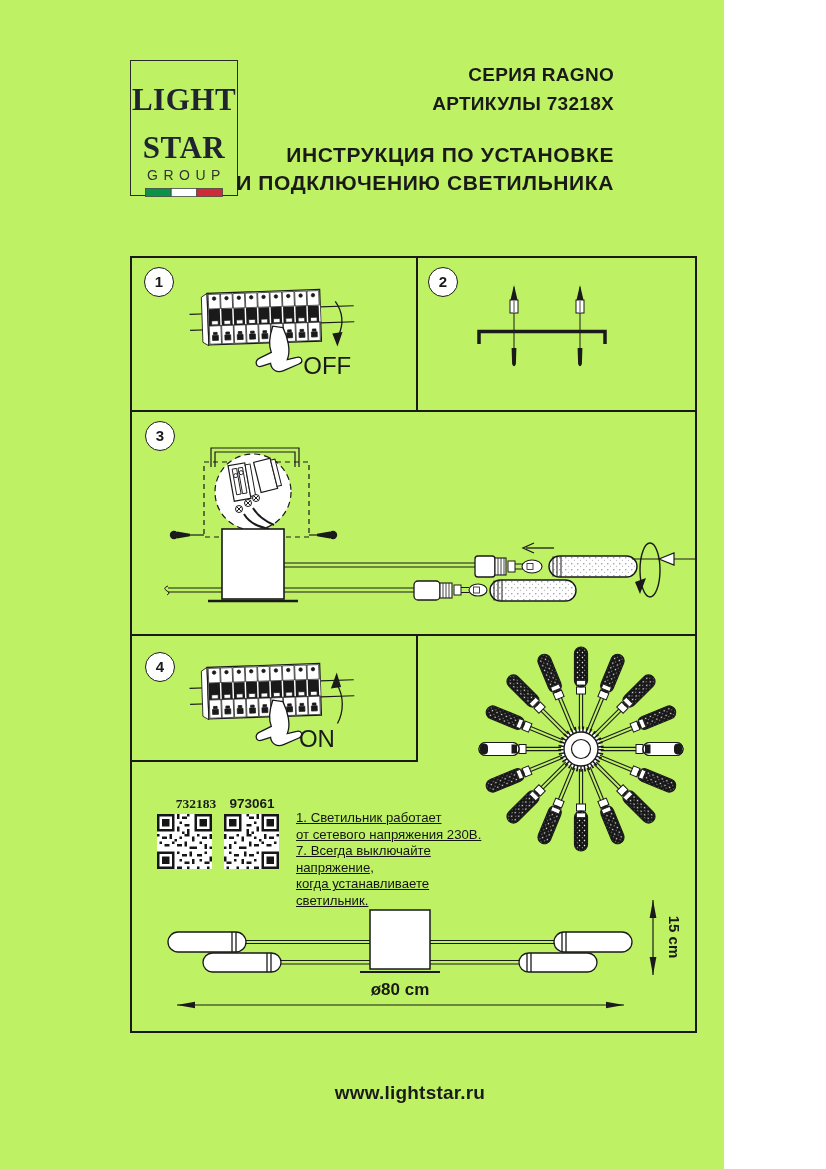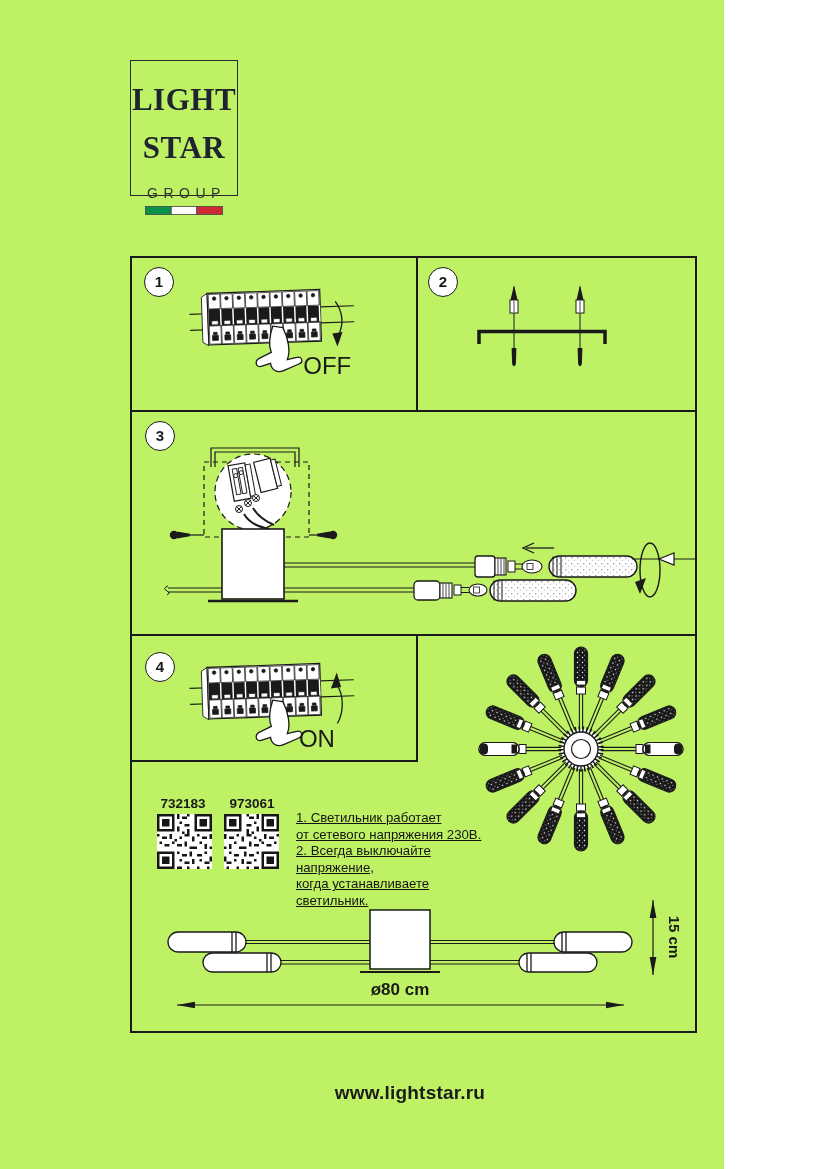--- a/index.html
+++ b/index.html
@@ -4,21 +4,21 @@
 <style>
   html,body{margin:0;padding:0;background:#fff;}
   .page{position:relative;width:724px;height:1169px;background:#bef264;overflow:hidden;
         font-family:"Liberation Sans",sans-serif;color:#1a1a1a;}
   
   .logo-box{position:absolute;left:130px;top:60px;width:108px;height:136px;
             border:1.5px solid #2a2a2a;box-sizing:border-box;text-align:center;}
   .logo-light,.logo-star{font-family:"Liberation Serif",serif;font-weight:bold;
             font-size:31px;line-height:32px;letter-spacing:.5px;color:#1f2430;margin-top:16px;}
   .logo-light{margin-top:23px;}
-  .logo-group{font-size:14px;letter-spacing:5.5px;line-height:17px;margin-top:21px;
+  .logo-group{font-size:14px;letter-spacing:5.5px;line-height:17px;margin-top:3px;
               padding-left:5px;color:#333;}
   .flag-svg{display:block;margin:4px auto 0;}
   .header-text{position:absolute;right:110px;top:60px;text-align:right;}
   .hdr-series,.hdr-articles{font-weight:bold;font-size:19px;line-height:29px;letter-spacing:.3px;}
   .hdr-title1{margin-top:23px;}
   .hdr-title1,.hdr-title2{font-weight:bold;font-size:21px;line-height:28px;letter-spacing:.6px;}
   
   .main-box{position:absolute;left:130px;top:256px;width:567px;height:777px;
             border:2px solid #1a1a1a;box-sizing:border-box;}
   .line{position:absolute;background:#1a1a1a;}
@@ -28,21 +28,21 @@
   .p4-right{left:284px;top:376px;width:2px;height:128px;}
   .p4-bottom{left:0;top:502px;width:286px;height:2px;}
   .step-circle{position:absolute;width:30px;height:30px;border:1.6px solid #1a1a1a;
                border-radius:50%;box-sizing:border-box;text-align:center;
                font-weight:bold;font-size:15px;line-height:27px;background:#fff;}
   .sc1{left:12px;top:9px;}   .sc2{left:296px;top:9px;}
   .sc3{left:13px;top:163px;} .sc4{left:13px;top:394px;}
   .abs{position:absolute;}
   
   .qr-label{position:absolute;width:56px;text-align:center;font-weight:bold;font-size:13.5px;}
-  .ql1{left:23px;top:538px;} .ql2{left:92px;top:538px;}
+  .ql1{left:36px;top:538px;font-family:Liberation Serif, serif;} .ql2{left:92px;top:538px;}
   .qr1{left:25px;top:556px;} .qr2{left:92px;top:556px;}
   .notes{position:absolute;left:164px;top:552px;width:200px;
          font-size:13.2px;line-height:16.6px;color:#141414;text-decoration:underline;}
   
   .footer{position:absolute;left:0;top:1082px;width:100%;text-align:center;
           font-weight:bold;font-size:19px;letter-spacing:.2px;padding-left:48px;}
   svg{position:absolute;overflow:visible;}
   svg text{font-family:"Liberation Sans",sans-serif;fill:#1a1a1a;}
 </style>
 </head>
@@ -54,20 +54,26 @@
     <div class="logo-light">LIGHT</div>
     <div class="logo-star">STAR</div>
     <div class="logo-group">GROUP</div>
     <svg class="flag-svg" width="78" height="9" viewBox="0 0 78 9" style="position:static;">
       <rect x="0.5" y="0.5" width="25.7" height="8" stroke="#444" stroke-width="0.8" fill="#0a9348"></rect>
       <rect x="26.2" y="0.5" width="25.6" height="8" stroke="#444" stroke-width="0.8" fill="#ffffff"></rect>
       <rect x="51.8" y="0.5" width="25.7" height="8" stroke="#444" stroke-width="0.8" fill="#ce2b37"></rect>
     </svg>
   </div>
 
+  <div class="header-text">
+    <div class="hdr-series">СЕРИЯ RAGNO</div>
+    <div class="hdr-articles">АРТИКУЛЫ 73218X</div>
+    <div class="hdr-title1">ИНСТРУКЦИЯ ПО УСТАНОВКЕ</div>
+    <div class="hdr-title2">И ПОДКЛЮЧЕНИЮ СВЕТИЛЬНИКА</div>
+  </div>
 
   <div class="main-box">
     <div class="line div-v1"></div>
     <div class="line div-h1"></div>
     <div class="line div-h2"></div>
     <div class="line p4-right"></div>
     <div class="line p4-bottom"></div>
 
     <div class="step-circle sc1">1</div>
     <div class="step-circle sc2">2</div>
@@ -360,21 +366,21 @@
         <path fill="#161616" d="M20,0h2.5v5h-2.5z M25,2.5h5v2.5h-5z M30,0h2.5v2.5h-2.5z M22.5,7.5h2.5v2.5h-2.5z M27.5,10h5v2.5h-5z M20,12.5h2.5v5h-2.5z M30,15h2.5v5h-2.5z M25,17.5h2.5v2.5h-2.5z M0,20h2.5v2.5h-2.5z M5,22.5h5v2.5h-5z M12.5,20h2.5v5h-2.5z M17.5,25h2.5v2.5h-2.5z M22.5,22.5h2.5v2.5h-2.5z M27.5,20h5v2.5h-5z M35,22.5h2.5v5h-2.5z M40,20h2.5v2.5h-2.5z M45,22.5h5v2.5h-5z M52.5,20h2.5v5h-2.5z M2.5,27.5h2.5v2.5h-2.5z M7.5,30h5v2.5h-5z M15,27.5h2.5v2.5h-2.5z M20,30h5v2.5h-5z M27.5,27.5h2.5v5h-2.5z M32.5,32.5h5v2.5h-5z M42.5,27.5h2.5v2.5h-2.5z M47.5,30h2.5v5h-2.5z M52.5,32.5h2.5v2.5h-2.5z M20,37.5h2.5v2.5h-2.5z M25,40h5v2.5h-5z M32.5,37.5h2.5v5h-2.5z M22.5,45h2.5v2.5h-2.5z M27.5,47.5h5v2.5h-5z M35,45h2.5v5h-2.5z M20,52.5h5v2.5h-5z M30,52.5h2.5v2.5h-2.5z M40,40h5v2.5h-5z M47.5,37.5h2.5v2.5h-2.5z M52.5,42.5h2.5v5h-2.5z M42.5,45h2.5v2.5h-2.5z M47.5,47.5h5v2.5h-5z M40,52.5h2.5v2.5h-2.5z M50,52.5h2.5v2.5h-2.5z M37.5,32.5h2.5v2.5h-2.5z"></path>
       </g>
     </svg>
     <svg class="abs qr2" width="55" height="55" viewBox="0 0 55 55">
       <use href="#qrg" transform="translate(55,0) scale(-1,1)"></use>
     </svg>
 
     <div class="notes">
       <div>1. Светильник работает</div>
       <div>от сетевого напряжения 230В.</div>
-      <div>2. Всегда выключайте напряжение,</div>
+      <div>7. Всегда выключайте напряжение,</div>
       <div>когда устанавливаете светильник.</div>
     </div>
 
     <svg class="abs" style="left:0;top:630px;" width="565" height="130" viewBox="0 0 565 130">
       <g stroke="#1a1a1a" stroke-width="1.2">
         <line x1="112" y1="52.5" x2="238" y2="52.5"></line>
           <line x1="112" y1="55.5" x2="238" y2="55.5"></line>
         <line x1="298" y1="52.5" x2="424" y2="52.5"></line>
           <line x1="298" y1="55.5" x2="424" y2="55.5"></line>
         <line x1="147" y1="72.5" x2="238" y2="72.5"></line>

